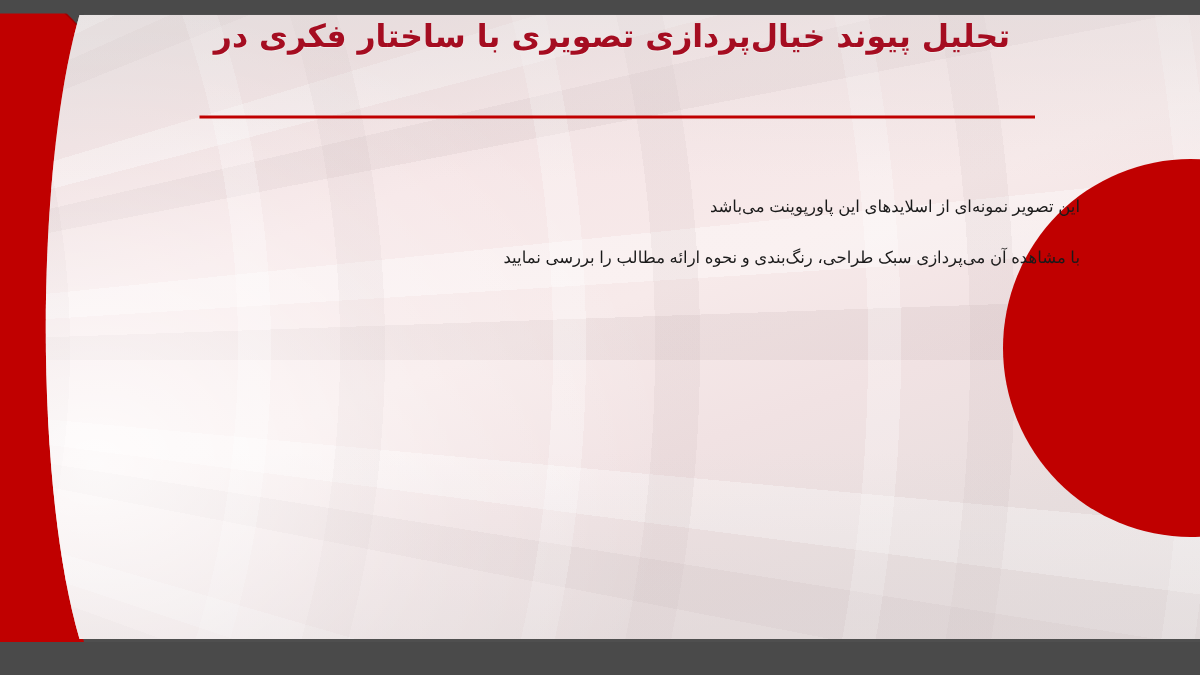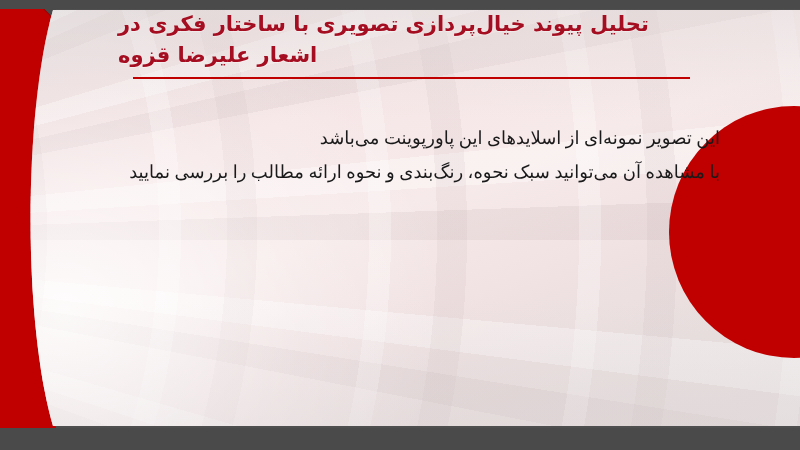--- a/index.html
+++ b/index.html
@@ -154,21 +154,21 @@
     z-index: 5;
   }
 
   
   .title-block {
     position: absolute;
     z-index: 7;
     left: 118px;
     top: 9px;
     width: 580px;
-    text-align: left;
+    text-align: center;
   }
   .title-line {
     color: #a50d21;
     font-family: "DejaVu Sans", sans-serif;
     font-weight: bold;
     font-size: 21px;
     line-height: 31px;
     direction: rtl;
     white-space: nowrap;
     text-shadow: 0 1px 0 rgba(255,255,255,0.35);
@@ -188,22 +188,22 @@
     position: absolute;
     z-index: 7;
     left: 100px;
     top: 121px;
     width: 620px;
     text-align: right;
     direction: rtl;
   }
   .body-line {
     color: #1a1a1a;
-    font-family: Liberation Serif, serif;
-    font-size: 18px;
+    font-family: Liberation Sans, sans-serif;
+    font-size: 11px;
     line-height: 34px;
     direction: rtl;
     white-space: nowrap;
   }
 </style>
 </head>
 <body>
 
 <div class="slide">
 
@@ -216,22 +216,21 @@
 
   <div class="panel">
     <div class="panel-arcs"></div>
     <div class="panel-arcs2"></div>
     <div class="panel-wash"></div>
     <div class="red-ellipse-right"></div>
   </div>
 
   <div class="title-block">
     <div class="title-line">تحلیل پیوند خیال‌پردازی تصویری با ساختار فکری در</div>
-    <div class="title-line">اشعار علیرضا قزوه</div>
   </div>
   <div class="title-rule"></div>
 
   <div class="body-block">
     <div class="body-line">این تصویر نمونه‌ای از اسلایدهای این پاورپوینت می‌باشد</div>
-    <div class="body-line">با مشاهده آن می‌توانید سبک نحوه، رنگ‌بندی و نحوه ارائه مطالب را بررسی نمایید</div>
+    <div class="body-line">با مشاهده آن می‌پردازی سبک طراحی، رنگ‌بندی و نحوه ارائه مطالب را بررسی نمایید</div>
   </div>
 
 </div>
 
 </body></html>

